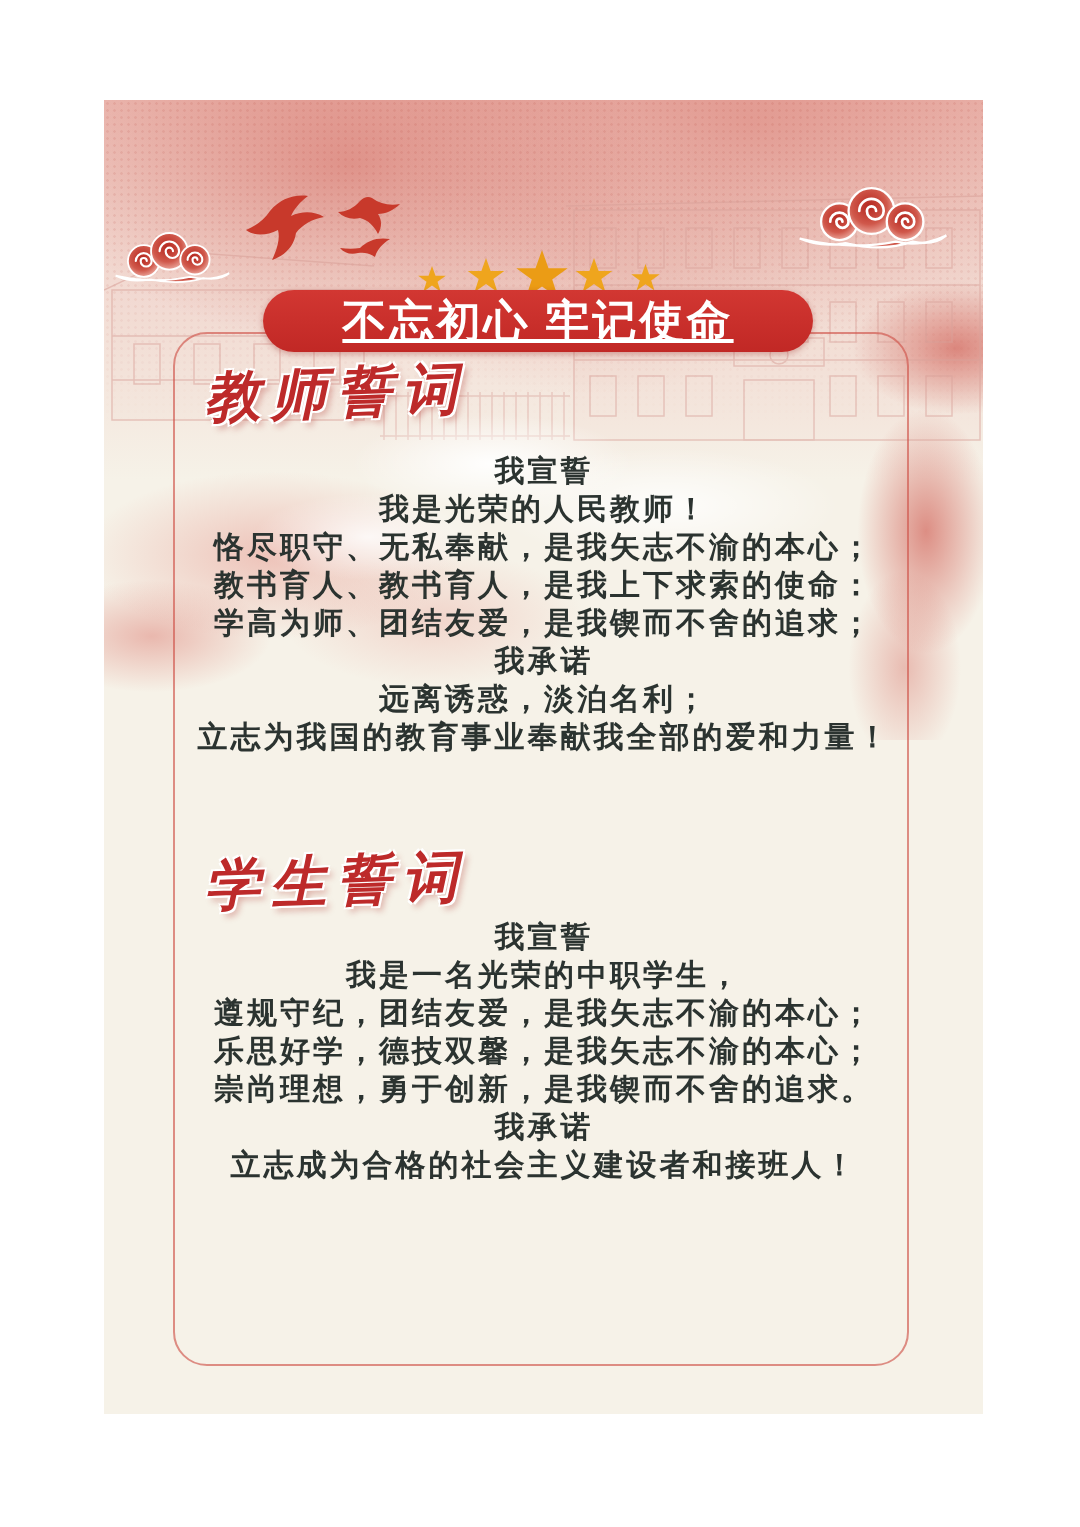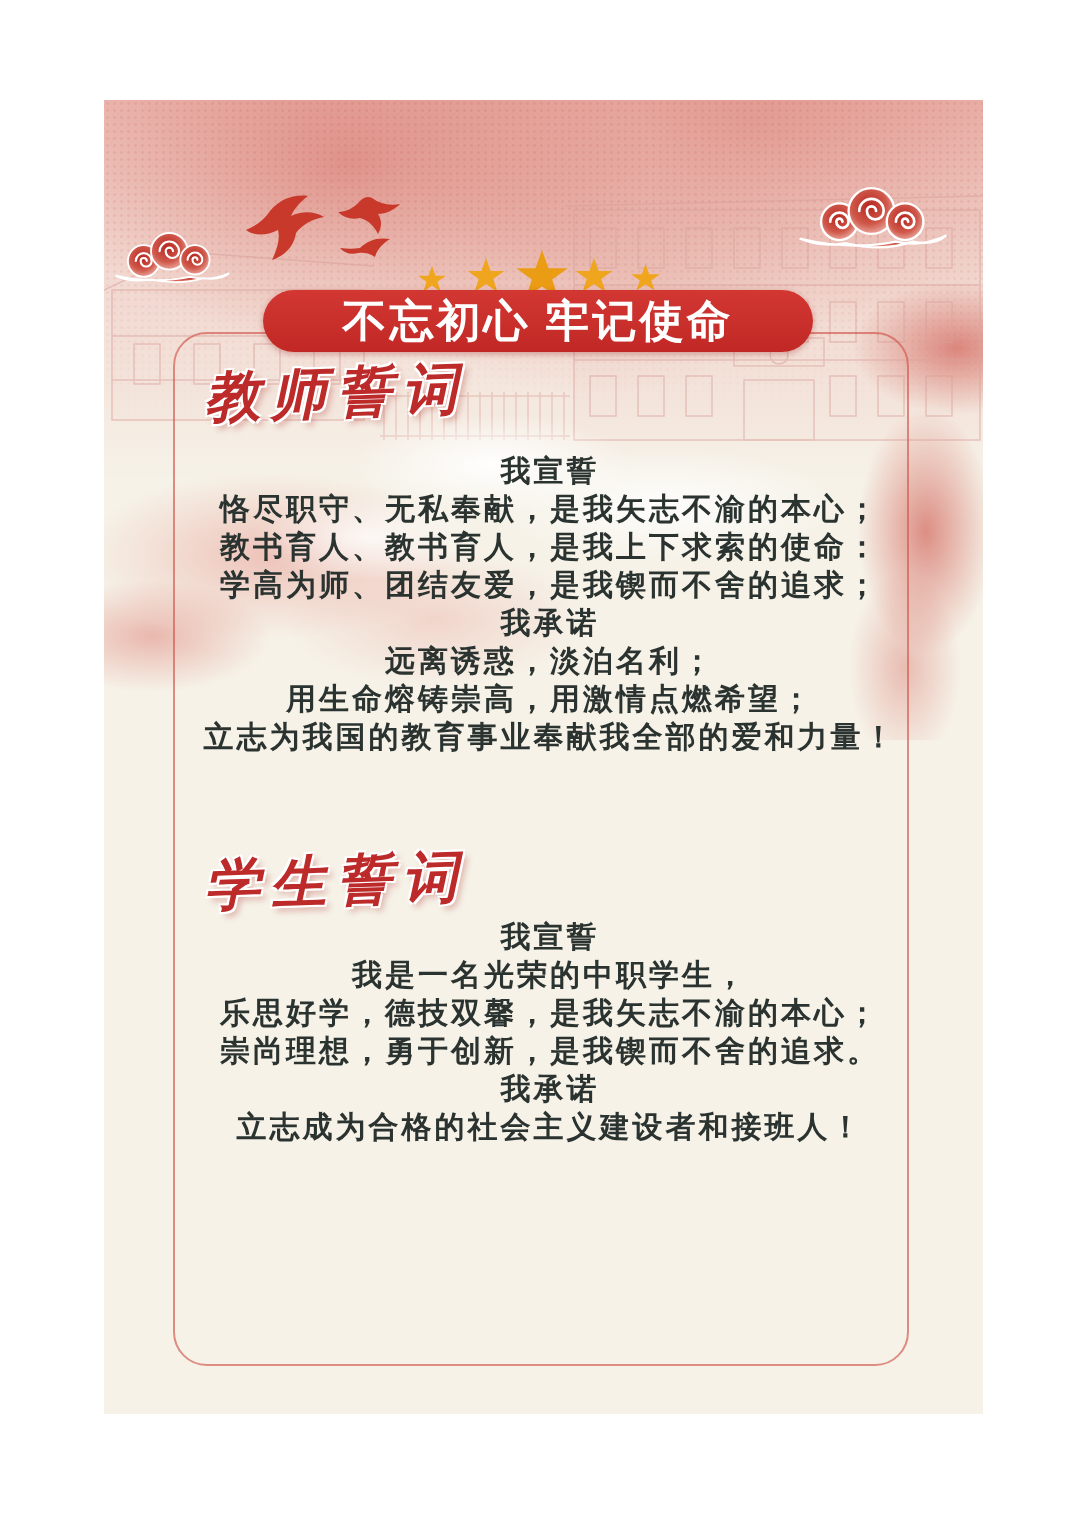--- a/index.html
+++ b/index.html
@@ -38,34 +38,34 @@
   .building{position:absolute;left:0;top:40px;width:879px;height:340px;z-index:1;opacity:.55;}
   .doves{position:absolute;left:140px;top:92px;width:210px;height:74px;z-index:2;}
   .cloud-left{position:absolute;left:8px;top:124px;width:122px;height:68px;z-index:2;}
   .cloud-right{position:absolute;left:676px;top:82px;width:186px;height:84px;z-index:2;}
   .star{position:absolute;z-index:4;}
   
   .banner{position:absolute;left:159px;top:190px;width:550px;height:62px;z-index:5;
     background:linear-gradient(180deg,#d23732,#c12825);border-radius:32px;
     box-shadow:0 2px 6px rgba(150,30,25,.35);
     display:flex;align-items:center;justify-content:center;}
-  .banner-title{color:#ffffff;font-size:44px;font-weight:800;letter-spacing:3px;white-space:nowrap;}
+  .banner-title{color:#ffffff;font-size:44px;font-weight:800;letter-spacing:3px;white-space:nowrap;text-decoration:underline;}
   
   .content-box{position:absolute;left:69px;top:232px;width:732px;height:1030px;z-index:3;
     border:2px solid rgba(208,84,76,.65);border-radius:34px;}
   
   .section-heading{position:absolute;left:100px;z-index:6;color:#bd2a2a;
     font-family:"DejaVu Serif","Liberation Serif",serif;
     font-size:56px;font-weight:800;font-style:italic;letter-spacing:10px;white-space:nowrap;
     transform:rotate(-2deg);
     text-shadow:2px 2px 0 #fff,-2px 2px 0 #fff,2px -2px 0 #fff,-2px -2px 0 #fff,4px 5px 6px rgba(170,40,35,.35);}
   .heading-teacher{top:256px;}
   .heading-student{top:744px;}
   
-  .oath{position:absolute;left:80px;width:732px;z-index:6;text-align:center;
+  .oath{position:absolute;left:74px;width:732px;z-index:6;text-align:center;
     color:#2b3330;font-size:30px;font-weight:800;letter-spacing:3px;}
   .oath-teacher{top:352px;}
   .oath-student{top:818px;}
   .oath-line{height:38px;line-height:38px;white-space:nowrap;}
 </style>
 </head>
 <body>
 
 <div class="page">
   <div class="poster">
@@ -187,33 +187,34 @@
         <polygon fill="#efa51d" points="32,0 39.5,21 61.6,21 43.8,34 50.6,55 32,42 13.4,55 20.2,34 2.4,21 24.5,21"></polygon>
       </svg>
 
     <div class="banner">
       <span class="banner-title">不忘初心 牢记使命</span>
     </div>
 
     <div class="section-heading heading-teacher">教师誓词</div>
     <div class="oath oath-teacher">
       <div class="oath-line">我宣誓</div>
+      <div class="oath-line">我是光荣的人民教师！</div>
       <div class="oath-line">恪尽职守、无私奉献，是我矢志不渝的本心；</div>
       <div class="oath-line">教书育人、教书育人，是我上下求索的使命：</div>
       <div class="oath-line">学高为师、团结友爱，是我锲而不舍的追求；</div>
       <div class="oath-line">我承诺</div>
       <div class="oath-line">远离诱惑，淡泊名利；</div>
-      <div class="oath-line">用生命熔铸崇高，用激情点燃希望；</div>
       <div class="oath-line">立志为我国的教育事业奉献我全部的爱和力量！</div>
     </div>
 
     <div class="section-heading heading-student">学生誓词</div>
     <div class="oath oath-student">
       <div class="oath-line">我宣誓</div>
       <div class="oath-line">我是一名光荣的中职学生，</div>
+      <div class="oath-line">遵规守纪，团结友爱，是我矢志不渝的本心；</div>
       <div class="oath-line">乐思好学，德技双馨，是我矢志不渝的本心；</div>
       <div class="oath-line">崇尚理想，勇于创新，是我锲而不舍的追求。</div>
       <div class="oath-line">我承诺</div>
       <div class="oath-line">立志成为合格的社会主义建设者和接班人！</div>
     </div>
 
   </div>
 </div>
 
 </body></html>

